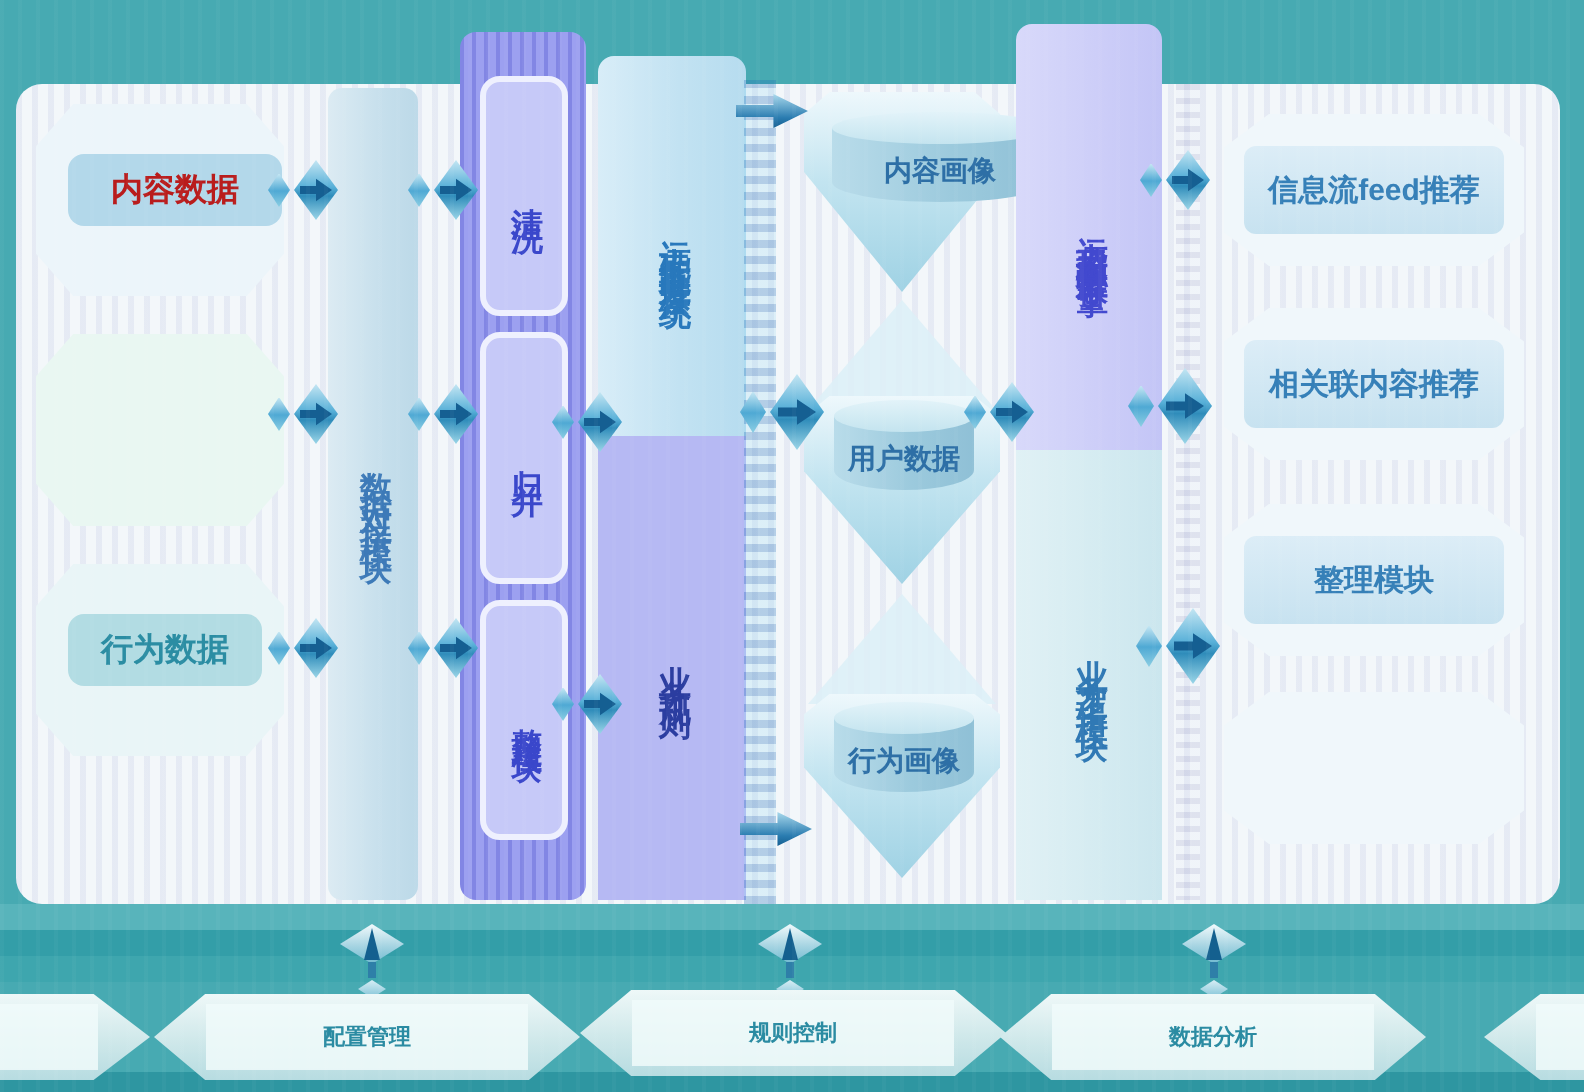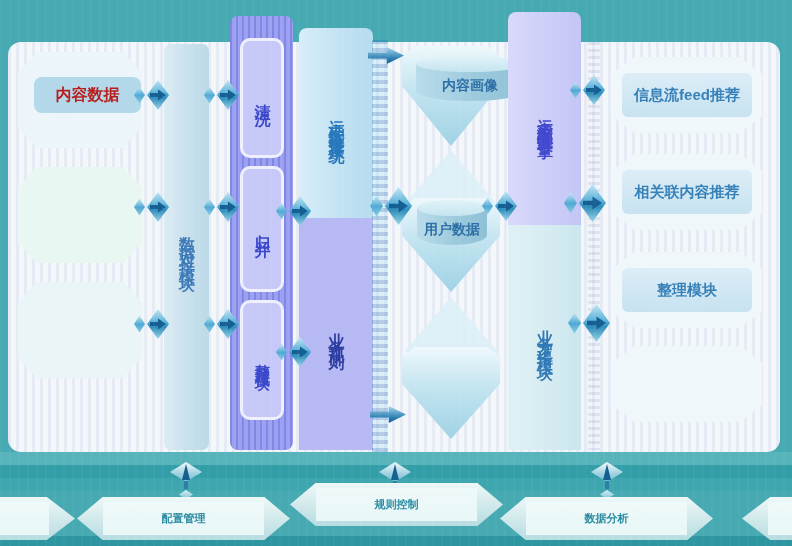--- a/index.html
+++ b/index.html
@@ -93,20 +93,23 @@
 
   <div class="panel"></div>
 
   <div class="glow" style="left:18px;top:52px;width:124px;height:96px;background:#ecf5fa;"></div>
   <div class="glow" style="left:18px;top:167px;width:124px;height:96px;background:#e9f7f2;"></div>
   <div class="glow" style="left:18px;top:282px;width:124px;height:96px;background:#e9f5f7;"></div>
 
   <div class="box" style="left:34px;top:77px;width:107px;height:36px;background:#b3d8ea;color:#b91c1c;font-size:16px;">
     <span>内容数据</span>
   </div>
+  <div class="box" style="left:34px;top:307px;width:97px;height:36px;background:#b2dce3;color:#2b8da3;font-size:16px;">
+    <span>行为数据</span>
+  </div>
 
   <div class="col" style="left:164px;top:44px;width:45px;height:406px;border-radius:7px;
        background:linear-gradient(90deg,#dcebf3,#c6dfec 60%,#bcd9e8);">
     <span class="vtext" style="font-size:16px;letter-spacing:8px;color:#3d7ab8;">数据对接模块</span>
   </div>
 
   <div class="col" style="left:230px;top:16px;width:63px;height:434px;border-radius:8px;
        background:repeating-linear-gradient(90deg,#8286e4 0 2px,#9ca0f0 2px 6px);">
     <div class="etl-box" style="top:22px;height:114px;">
       <span class="vtext" style="font-size:16px;letter-spacing:7px;color:#3a47cb;">清洗</span>
@@ -140,20 +143,25 @@
   <div class="cyl" style="left:416px;top:56px;width:70px;height:45px;padding-left:38px;">
     <div class="cbody"></div>
     <div class="ctop"></div>
     <div class="clabel">内容画像</div>
   </div>
   <div class="cyl" style="left:417px;top:200px;width:70px;height:45px;">
     <div class="cbody"></div>
     <div class="ctop"></div>
     <div class="clabel">用户数据</div>
   </div>
+  <div class="cyl" style="left:417px;top:351px;width:70px;height:45px;">
+    <div class="cbody"></div>
+    <div class="ctop"></div>
+    <div class="clabel">行为画像</div>
+  </div>
 
   <div class="col" style="left:508px;top:12px;width:73px;height:213px;border-radius:8px 8px 0 0;
        background:linear-gradient(90deg,#d8d9fa,#cccdf8 60%,#c3c5f6);">
     <span class="vtext" style="font-size:16px;letter-spacing:3px;color:#4249cf;">远丰超融合推荐引擎</span>
   </div>
   <div class="col" style="left:508px;top:225px;width:73px;height:225px;
        background:linear-gradient(90deg,#e0f1f5,#d4ebf1 60%,#cbe6ee);">
     <span class="vtext" style="font-size:16px;letter-spacing:7px;color:#3079b5;">业务逻辑模块</span>
   </div>
 
@@ -276,21 +284,21 @@
       <span class="vds"></span>
   </div>
 
   <div class="hex" style="left:-160px;top:497px;width:235px;">
     <div class="inner"></div>
   </div>
   <div class="hex" style="left:77px;top:497px;width:213px;">
     <div class="inner"></div>
     <div class="hlabel">配置管理</div>
   </div>
-  <div class="hex" style="left:290px;top:483px;width:213px;">
+  <div class="hex" style="left:290px;top:495px;width:213px;">
     <div class="inner"></div>
     <div class="hlabel">规则控制</div>
   </div>
   <div class="hex" style="left:500px;top:497px;width:213px;">
     <div class="inner"></div>
     <div class="hlabel">数据分析</div>
   </div>
   <div class="hex" style="left:742px;top:497px;width:235px;">
     <div class="inner"></div>
   </div>

